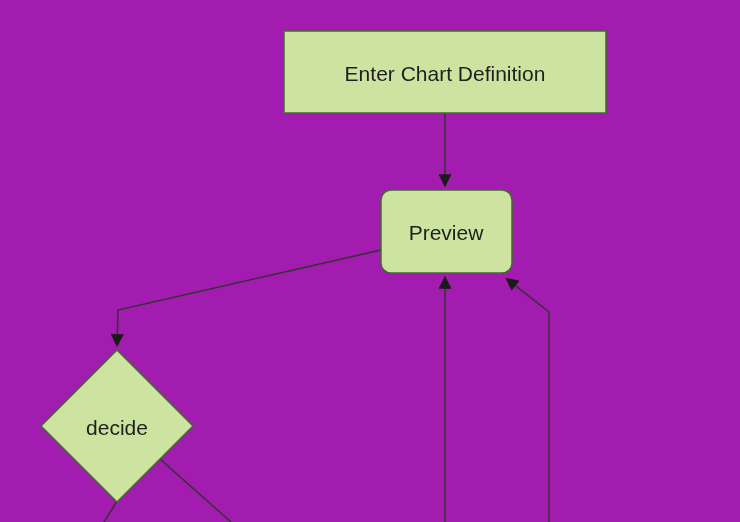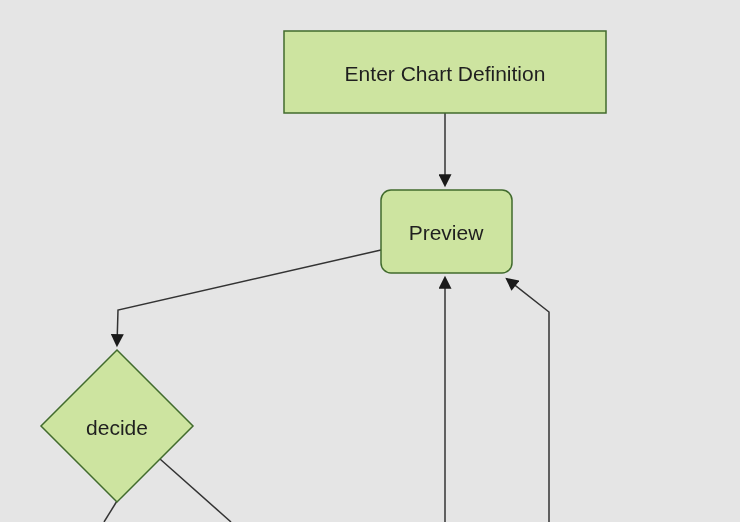--- a/index.html
+++ b/index.html
@@ -5,21 +5,21 @@
   html, body {
     margin: 0;
     padding: 0;
     background: #ffffff;
     overflow: hidden;
   }
   .canvas {
     position: relative;
     width: 740px;
     height: 522px;
-    background: #e5e5e5;
+    background: #a21caf;
     font-family: "Liberation Sans", sans-serif;
   }
   .flow-svg {
     position: absolute;
     top: 0;
     left: 0;
     display: block;
   }
   .node-shape {
     fill: #cde4a0;

